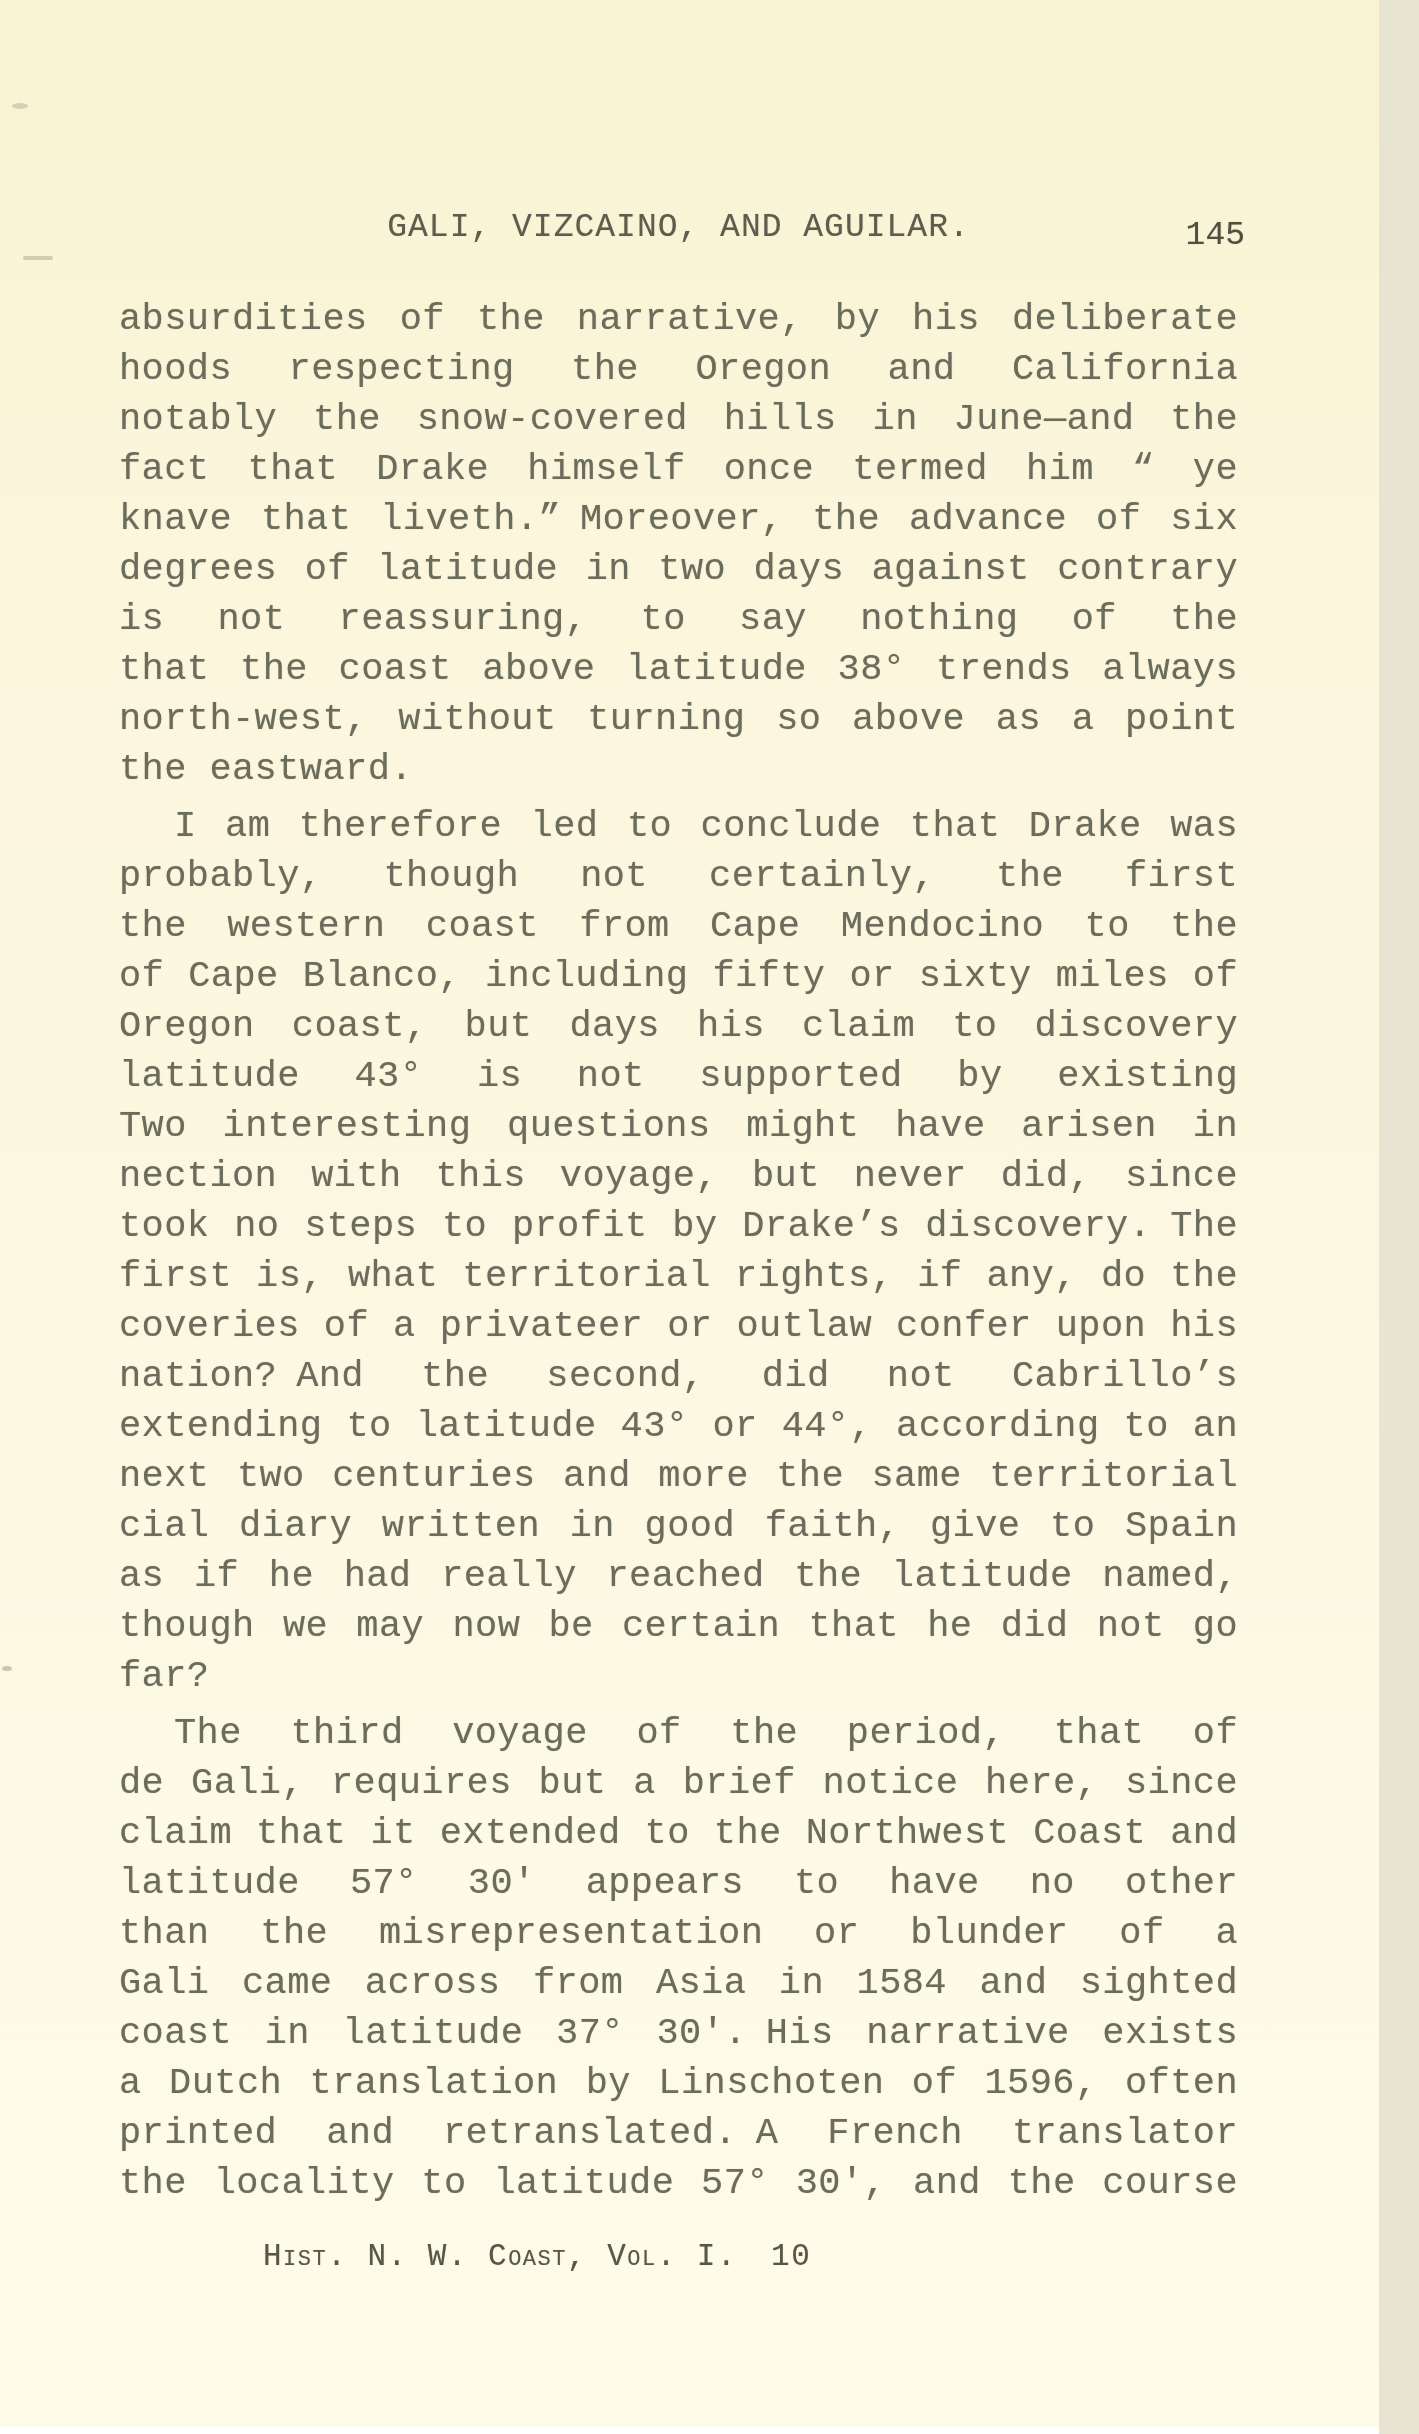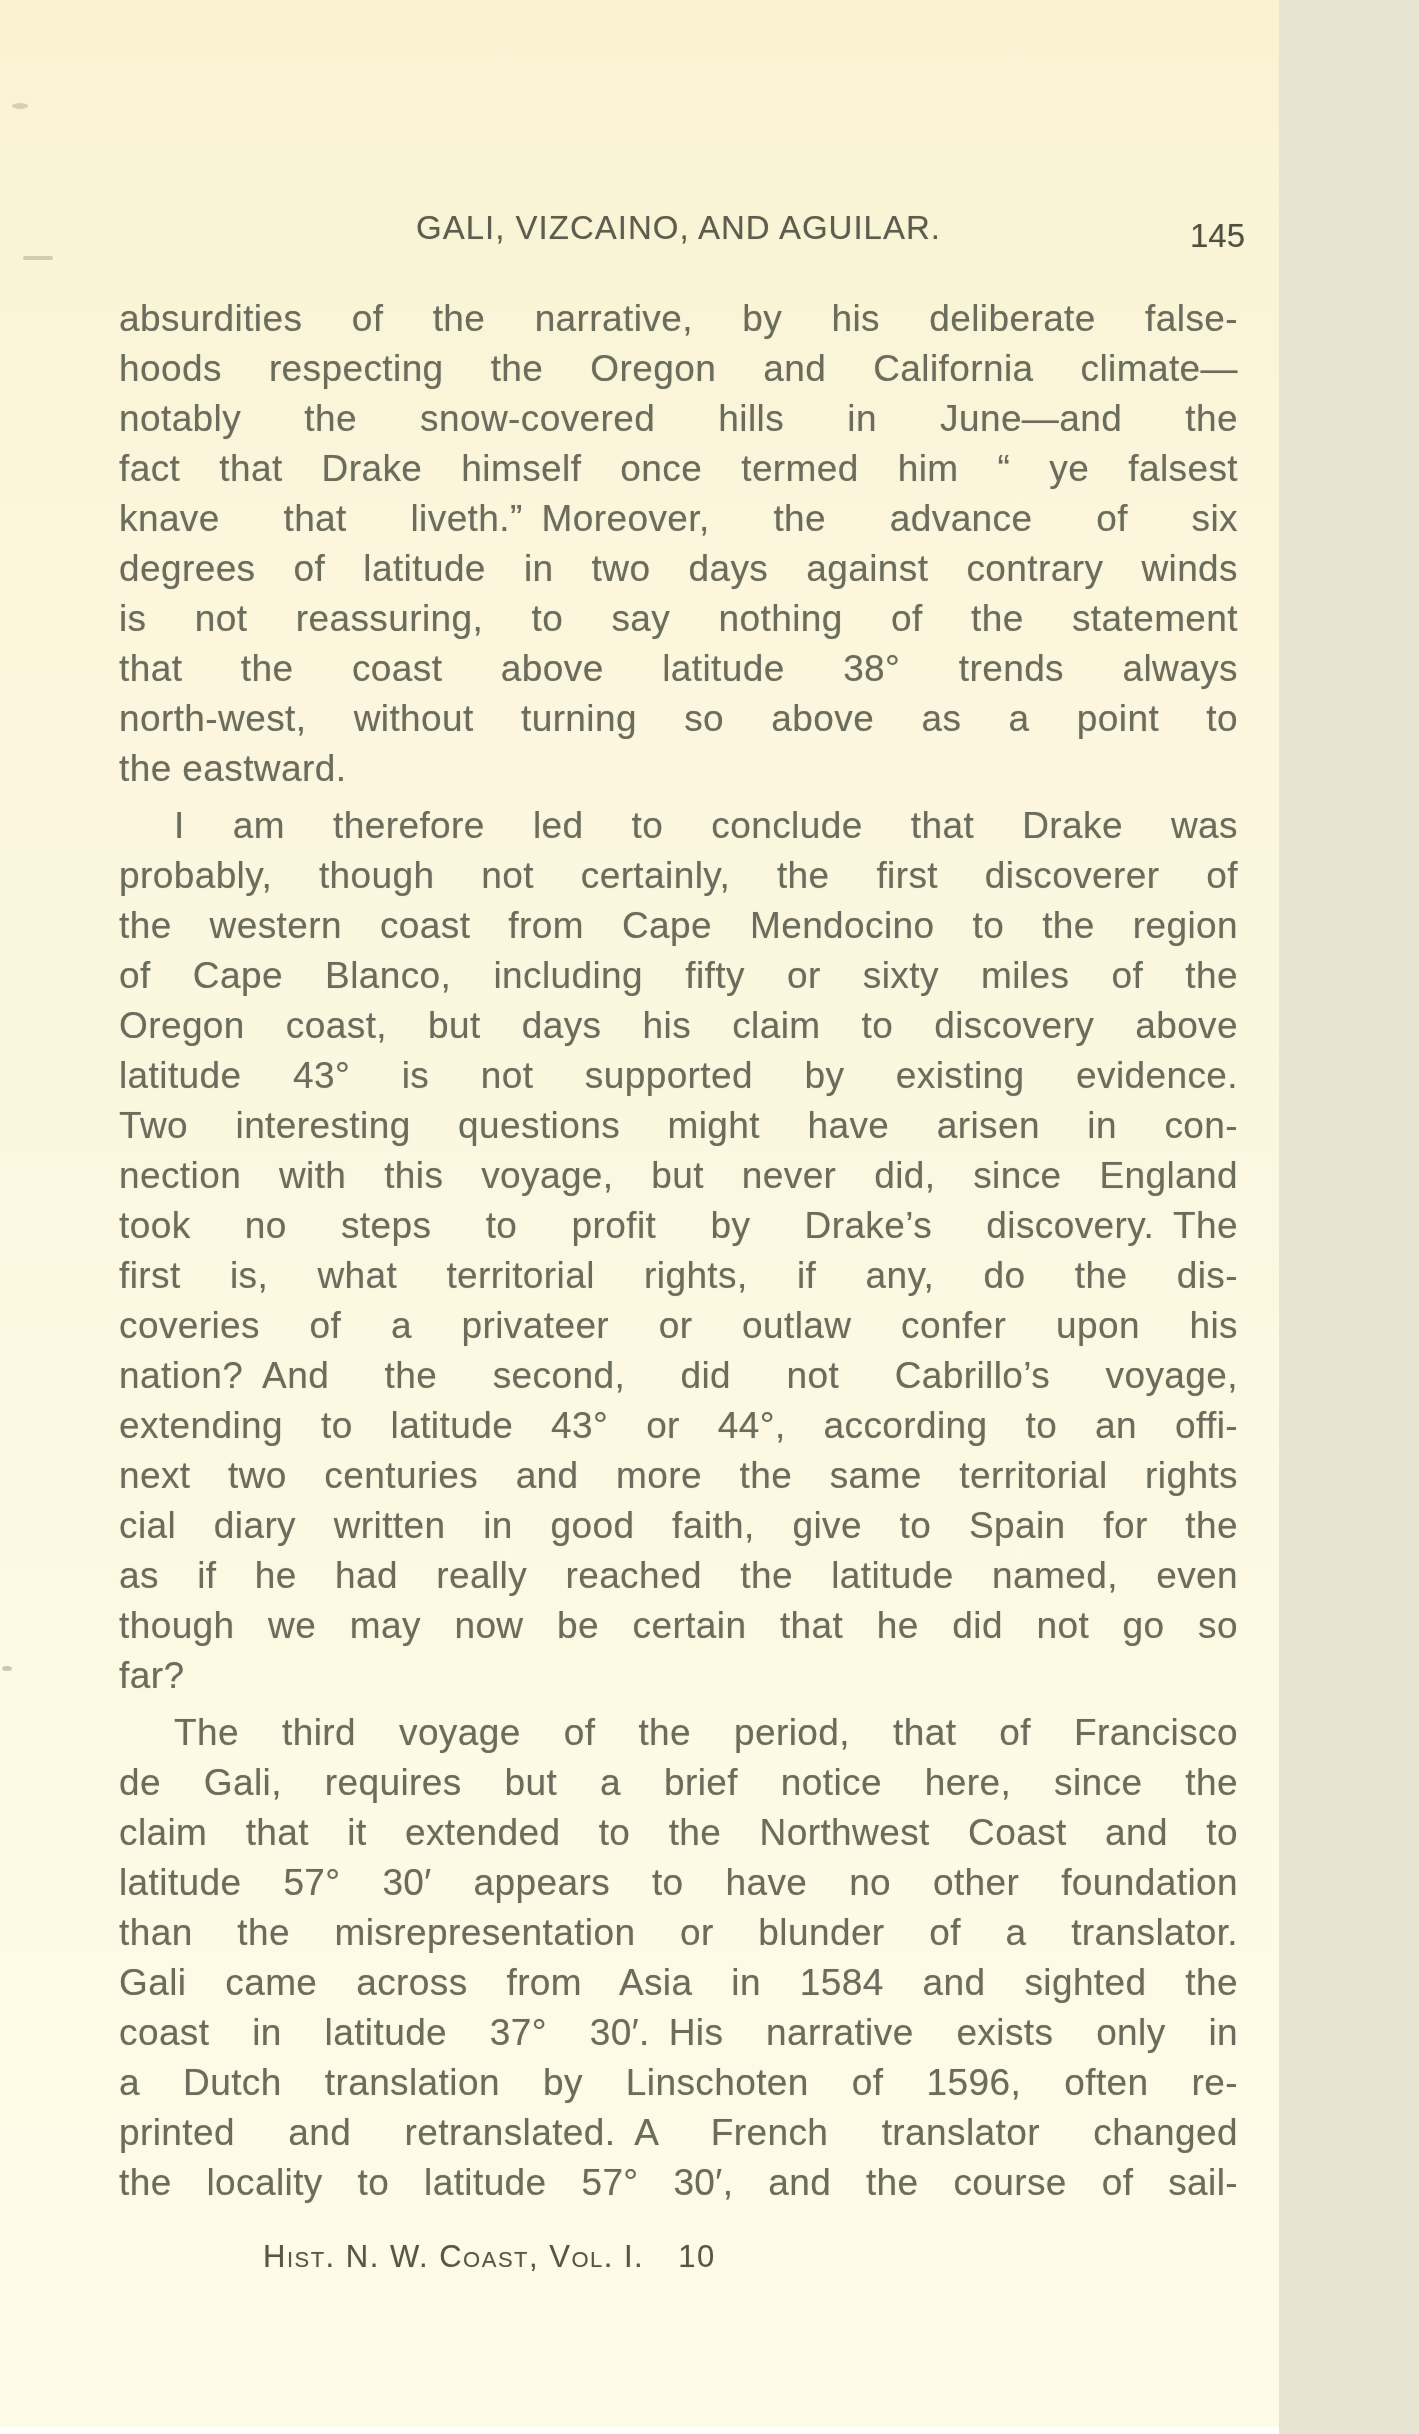--- a/index.html
+++ b/index.html
@@ -2,25 +2,25 @@
 <html><head>
 <meta charset="utf-8">
 <style>
   html, body {
     margin: 0;
     padding: 0;
     background: #e8e4d2;
   }
   .scan {
     position: relative;
-    width: 1279px;
+    width: 1379px;
     height: 2434px;
     overflow: hidden;
     background: linear-gradient(180deg, #f9f3d2 0%, #fbf6dc 22%, #fcf8e1 55%, #fdfae6 82%, #fefbe9 100%);
-    font-family: Liberation Sans, sans-serif;
+    font-family: Liberation Mono, monospace;
   }
   .running-head {
     position: absolute;
     left: 112px;
     top: 205px;
     width: 1133px;
     height: 46px;
   }
   .head-title {
     text-align: center;

